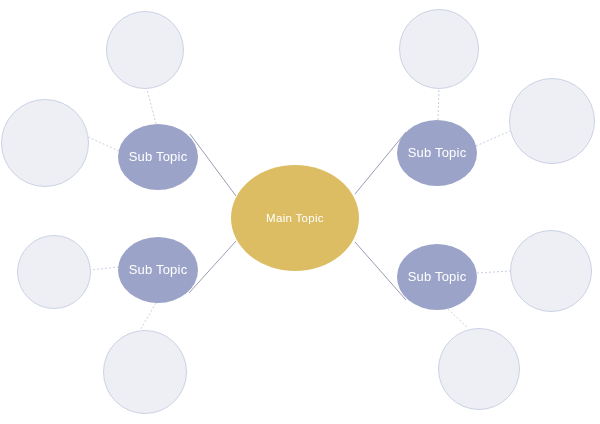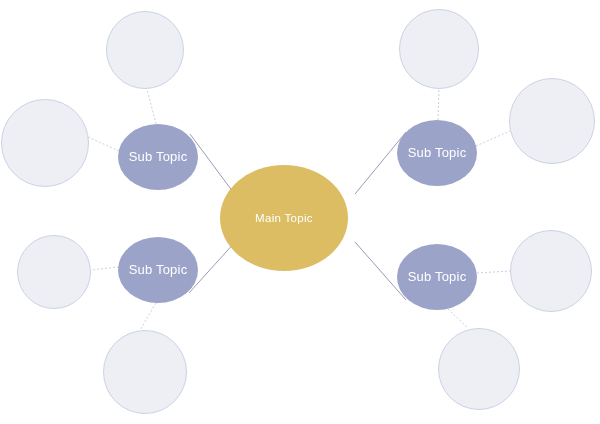--- a/index.html
+++ b/index.html
@@ -89,18 +89,18 @@
       </div>
       <div class="node node-sub" style="left: 118px; top: 237px; width: 80px; height: 66px;">
         <span class="node-label">Sub Topic</span>
       </div>
       <div class="node node-sub" style="left: 397px; top: 120px; width: 80px; height: 66px;">
         <span class="node-label">Sub Topic</span>
       </div>
       <div class="node node-sub" style="left: 397px; top: 244px; width: 80px; height: 66px;">
         <span class="node-label">Sub Topic</span>
       </div>
-      <div class="node node-main" style="left: 220px; top: 165px; width: 128px; height: 106px;">
+      <div class="node node-main" style="left: 231px; top: 165px; width: 128px; height: 106px;">
         <span class="node-label">Main Topic</span>
       </div>
     </div>
 
 </div>
 
 </body></html>

